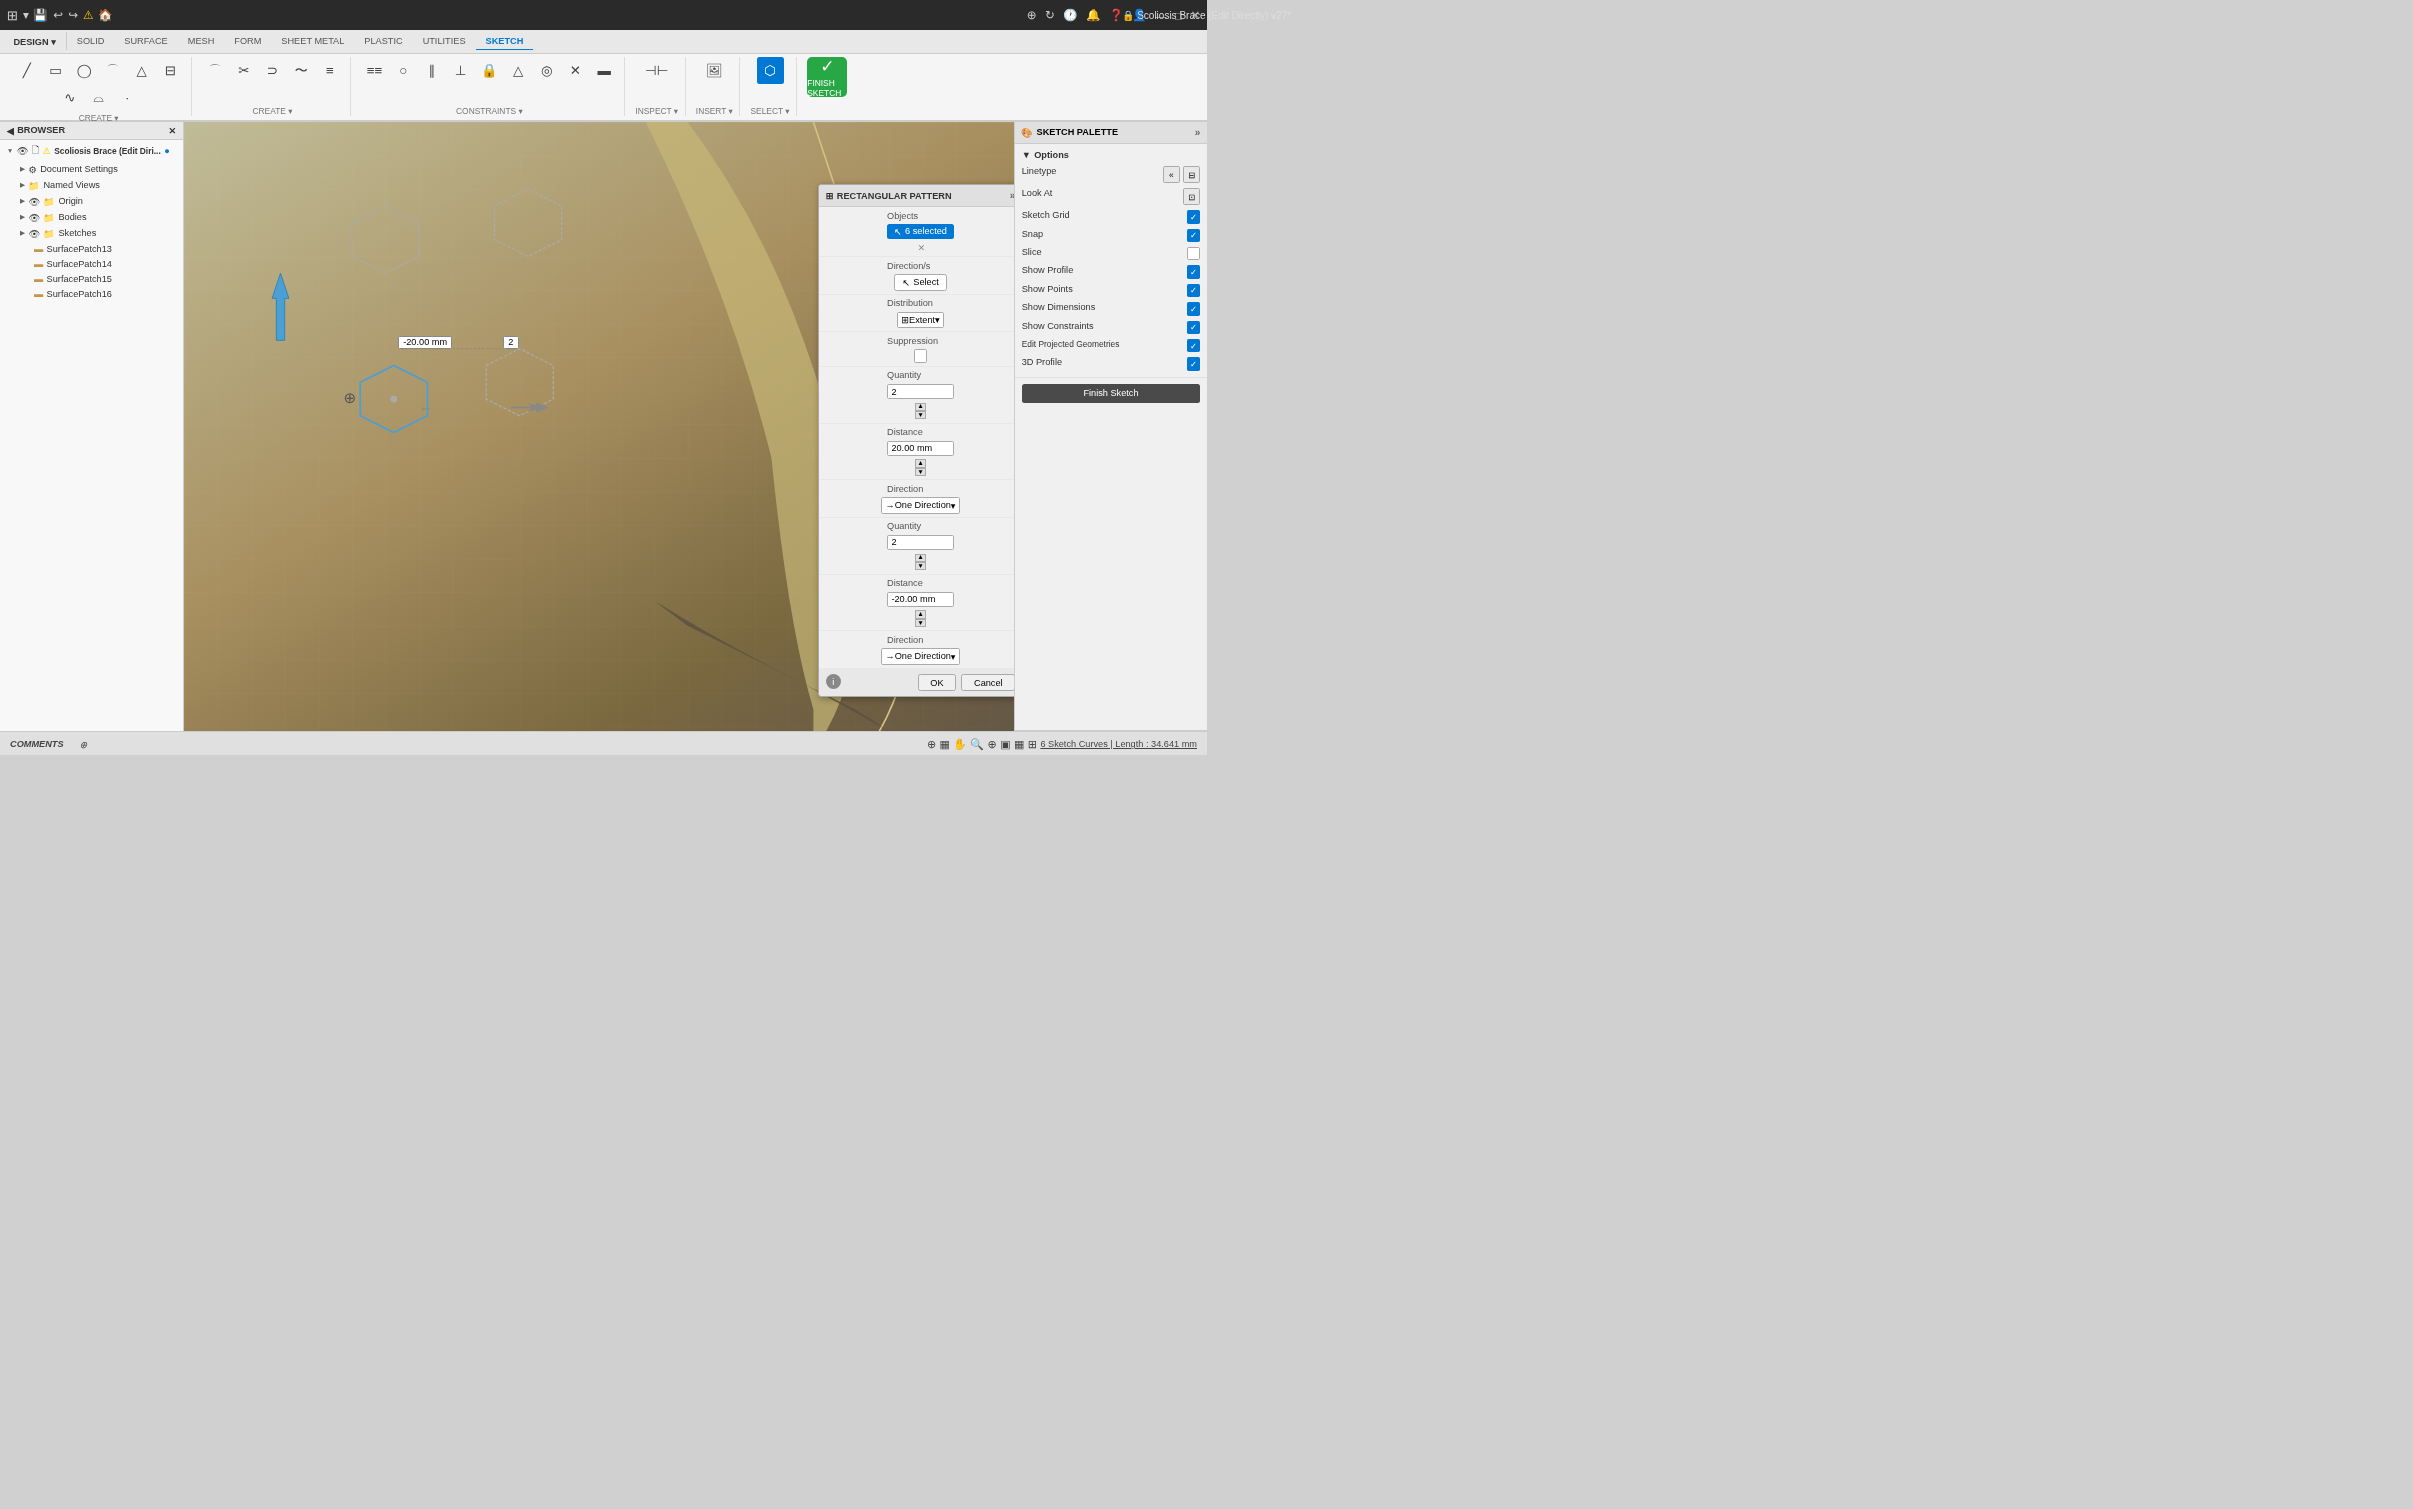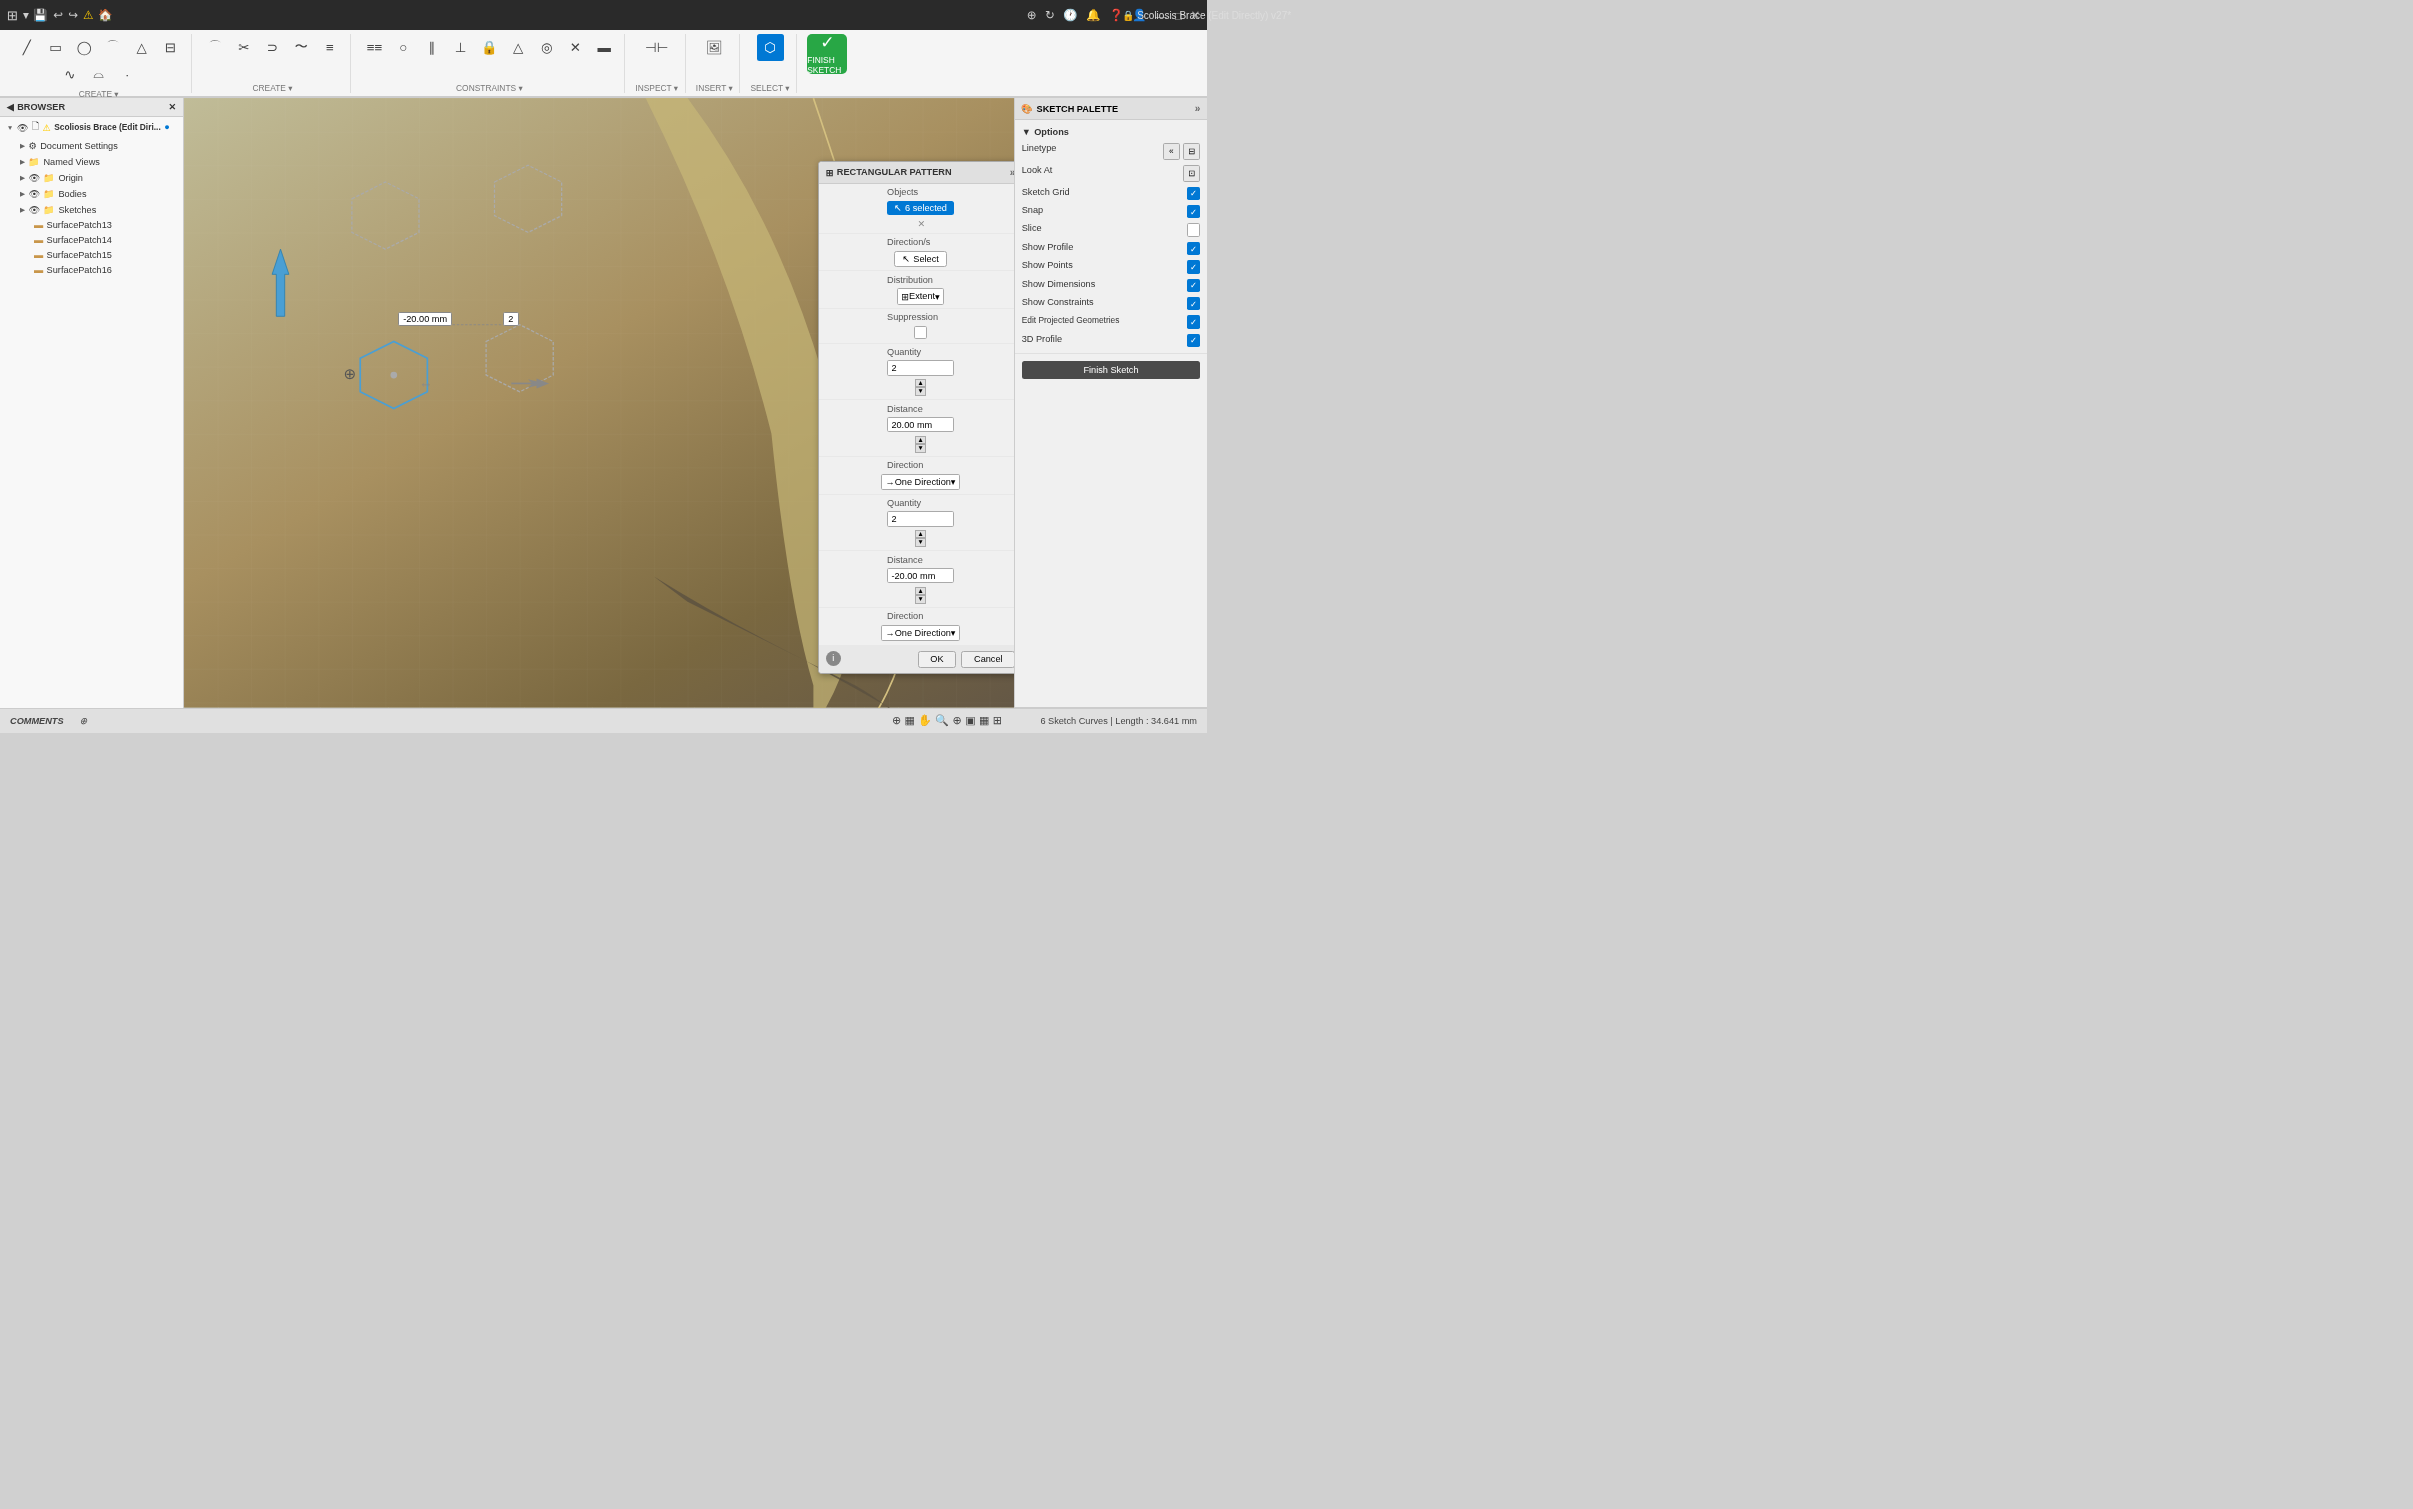--- a/index.html
+++ b/index.html
@@ -451,20 +451,31 @@
     <span style="font-size:11.7px;">❓</span>
     <span style="font-size:11.7px;">👤</span>
     <span class="win-btn">—</span>
     <span class="win-btn">□</span>
     <span class="win-btn">✕</span>
   </div>
 </div>
 
 <div id="toolbar">
 
+  <div id="toolbar-tabs" style="display:flex; align-items:center; background:#e8e8e8; border-bottom:0.8px solid #ccc; height:23.5px;">
+    <div style="padding:3.4px 10px; font-size:9.2px; font-weight:600; color:#333; border-right:0.8px solid #ccc; cursor:pointer;">DESIGN ▾</div>
+    <div class="tab-item">SOLID</div>
+    <div class="tab-item">SURFACE</div>
+    <div class="tab-item">MESH</div>
+    <div class="tab-item">FORM</div>
+    <div class="tab-item">SHEET METAL</div>
+    <div class="tab-item">PLASTIC</div>
+    <div class="tab-item">UTILITIES</div>
+    <div class="tab-item active">SKETCH</div>
+  </div>
 
   <div id="toolbar-main">
 
     <div class="toolbar-group">
       <div class="toolbar-icons">
         <div class="tb-btn" title="Line">╱</div>
         <div class="tb-btn" title="Rectangle">▭</div>
         <div class="tb-btn" title="Circle">◯</div>
         <div class="tb-btn" title="Arc">⌒</div>
         <div class="tb-btn" title="Polygon">△</div>
@@ -860,16 +871,16 @@
   </div>
   <div class="status-right">
     <span style="font-size:11px;">⊕</span>
     <span style="font-size:11px;">▦</span>
     <span style="font-size:11px;">✋</span>
     <span style="font-size:11px;">🔍</span>
     <span style="font-size:11px;">⊕</span>
     <span style="font-size:11px;">▣</span>
     <span style="font-size:11px;">▦</span>
     <span style="font-size:11px;">⊞</span>
-    <span style="margin-left:35px;">6 Sketch Curves  |  Length : 34.641 mm</span>
+    <span style="margin-left:0;text-decoration:underline;">6 Sketch Curves  |  Length : 34.641 mm</span>
   </div>
 </div>
 
 
 </body></html>

